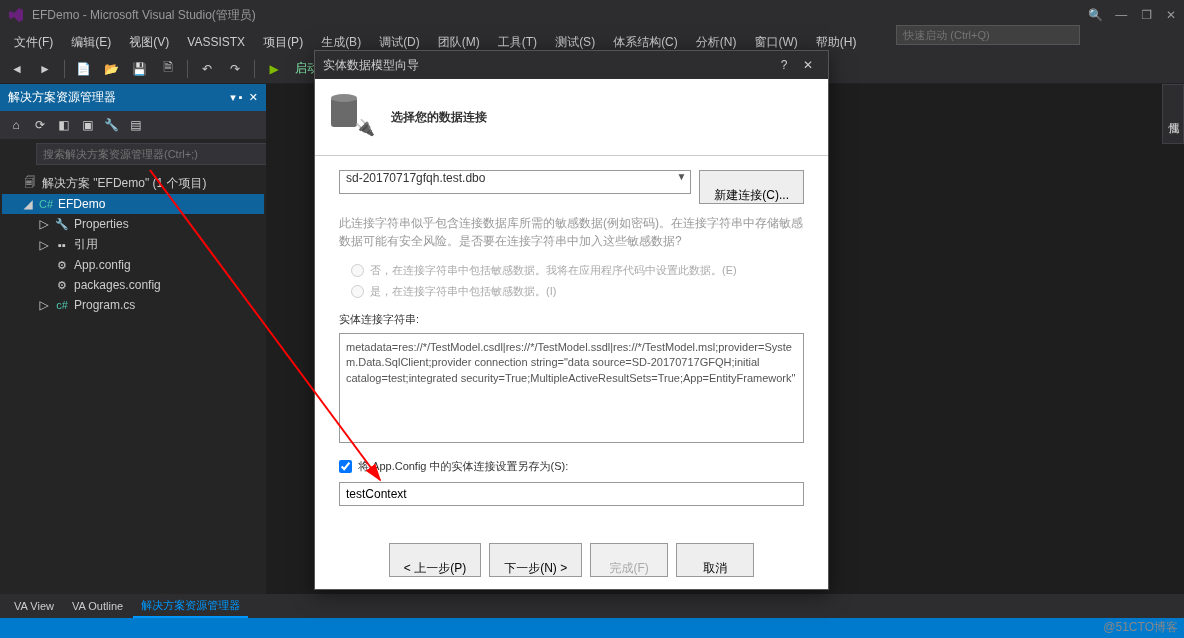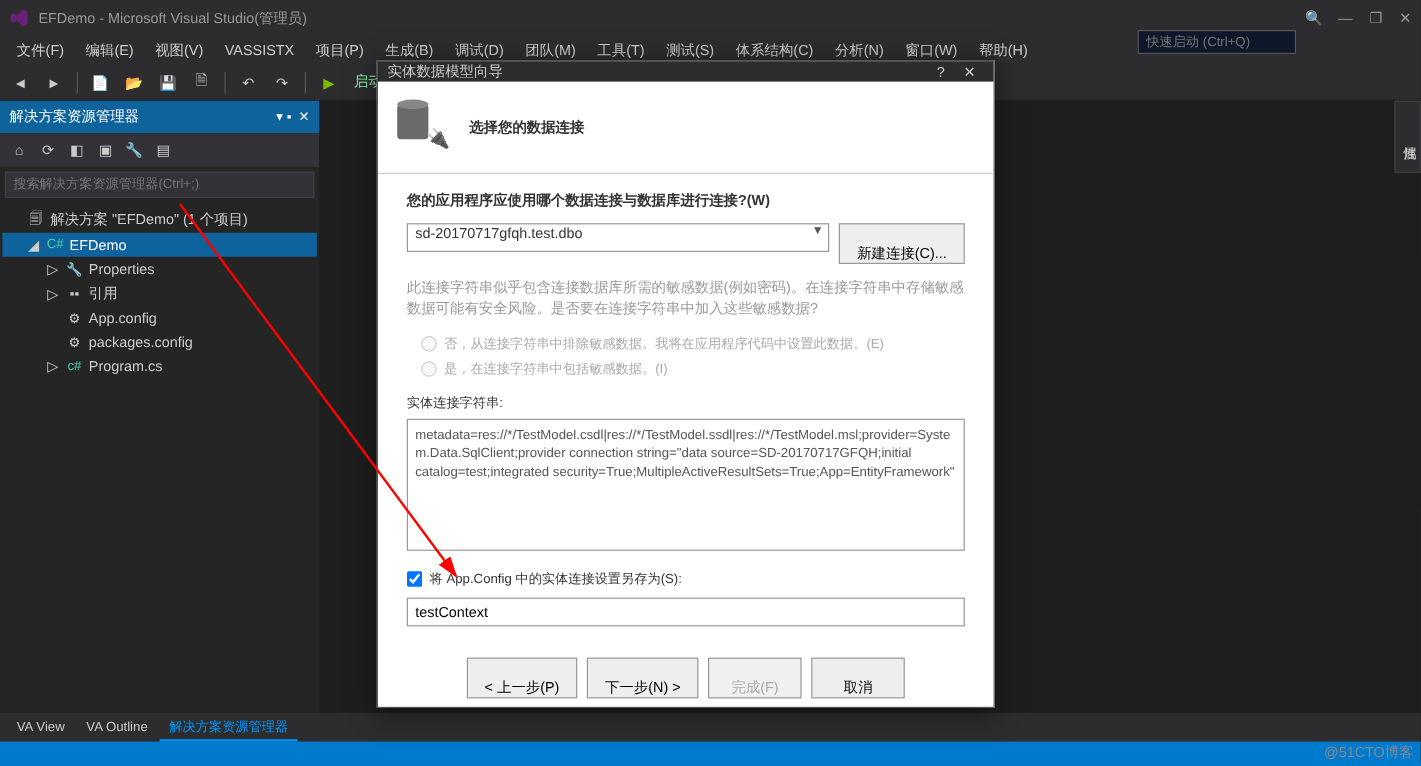--- a/index.html
+++ b/index.html
@@ -2,21 +2,21 @@
 <html><head>
 <meta charset="utf-8">
 <style>
 * { margin:0; padding:0; box-sizing:border-box; font-family:"Microsoft YaHei",Segoe UI,sans-serif; }
 body { background:#2d2d30; color:#ccc; width:1184px; height:638px; overflow:hidden; position:relative; font-size:12px; }
 
 
 .titlebar { height:30px; background:#2d2d30; display:flex; align-items:center; padding:0 8px; color:#999; }
 .titlebar .vsicon { width:16px; height:16px; margin-right:8px; display:flex; align-items:center; justify-content:center; }
 .titlebar .title { flex:1; font-size:12px; }
-.titlebar .search { background:#0f172a; color:#999; padding:2px 6px; width:132px; height:20px; border:1px solid #555; font-size:11px;margin-top:40px; }
+.titlebar .search { background:#404040; color:#999; padding:2px 6px; width:184px; height:20px; border:1px solid #555; font-size:11px;margin-top:40px; }
 .titlebar .winbtns { display:flex; gap:14px; margin-left:12px; }
 .titlebar .winbtns span { cursor:pointer; color:#999; font-size:12px; }
 
 
 .menubar { height:24px; background:#2d2d30; display:flex; align-items:center; padding:0 6px; gap:2px; }
 .menubar .mi { padding:3px 8px; color:#ccc; font-size:12px; cursor:pointer; }
 
 
 .toolbar { height:30px; background:#2d2d30; border-bottom:1px solid #222; display:flex; align-items:center; padding:0 6px; gap:6px; }
 .tbtn { width:22px; height:22px; display:flex; align-items:center; justify-content:center; color:#ccc; cursor:pointer; }
@@ -25,21 +25,21 @@
 .dbg { color:#86efac; font-size:12px; padding:0 4px; }
 
 
 .main { display:flex; height:calc(100% - 30px - 24px - 30px - 24px - 20px); }
 .solexp { width:266px; background:#252526; display:flex; flex-direction:column; }
 .solexp-hdr { background:#0e639c; color:#fff; padding:5px 8px; display:flex; align-items:center; justify-content:space-between; font-size:12px; }
 .solexp-hdr .icons { display:flex; gap:6px; font-size:11px; }
 .solexp-tb { background:#333337; padding:4px 6px; display:flex; gap:4px; align-items:center; }
 .solexp-tb .tbtn { width:20px; height:20px; }
 .solexp-search { padding:4px; }
-.solexp-search input { width:100%; background:#333337; border:1px solid #3f3f46; color:#999; padding:4px 6px; font-size:11px; }
+.solexp-search input { width:100%; background:#333337; border:1px solid #3f3f46; color:#999; padding:4px 6px; font-size:11px;margin-left:32px; }
 .tree { padding:4px 2px; flex:1; overflow:auto; }
 .tree-item { display:flex; align-items:center; padding:2px 4px; gap:4px; font-size:12px; color:#ccc; cursor:pointer; }
 .tree-item.sel { background:#0e639c; color:#fff; }
 .tree-item .exp { width:12px; text-align:center; color:#ccc; }
 .tree-item .ico { width:16px; height:16px; display:flex; align-items:center; justify-content:center; font-size:11px; }
 .indent1 { padding-left:20px; }
 .indent2 { padding-left:36px; }
 .csharp { color:#4ec9b0; }
 
 
@@ -222,32 +222,31 @@
     <span class="dbtn">✕</span>
   </div>
   <div class="dlg-hdr">
     <div class="dbi">
       <div class="cyl"></div>
         <div class="plug">🔌</div>
     </div>
     <h3>选择您的数据连接</h3>
   </div>
   <div class="dlg-body">
-    <span class="lbl">您的应用程序应使用哪个数据连接与数据库进行连接?(W)</span>
     <div class="row">
       <div class="combo">
         <span>sd-20170717gfqh.test.dbo</span>
         <span class="arr">▼</span>
       </div>
       <button class="btn">新建连接(C)...</button>
     </div>
     <div class="hint">此连接字符串似乎包含连接数据库所需的敏感数据(例如密码)。在连接字符串中存储敏感数据可能有安全风险。是否要在连接字符串中加入这些敏感数据?</div>
     <label class="radio-row">
       <input type="radio" disabled="" style="">
-      <span>否，从连接字符串中排除敏感数据。我将在应用程序代码中设置此数据。(E)</span>
+      <span>否，在连接字符串中包括敏感数据。我将在应用程序代码中设置此数据。(E)</span>
     </label>
     <label class="radio-row">
       <input type="radio" disabled="" style="">
       <span>是，在连接字符串中包括敏感数据。(I)</span>
     </label>
     <div class="sublbl">实体连接字符串:</div>
     <textarea class="txtarea" readonly="" style="">metadata=res://*/TestModel.csdl|res://*/TestModel.ssdl|res://*/TestModel.msl;provider=System.Data.SqlClient;provider connection string="data source=SD-20170717GFQH;initial catalog=test;integrated security=True;MultipleActiveResultSets=True;App=EntityFramework"</textarea>
     <label class="chk-row">
       <input type="checkbox" checked="" style="">
       <span>将 App.Config 中的实体连接设置另存为(S):</span>

